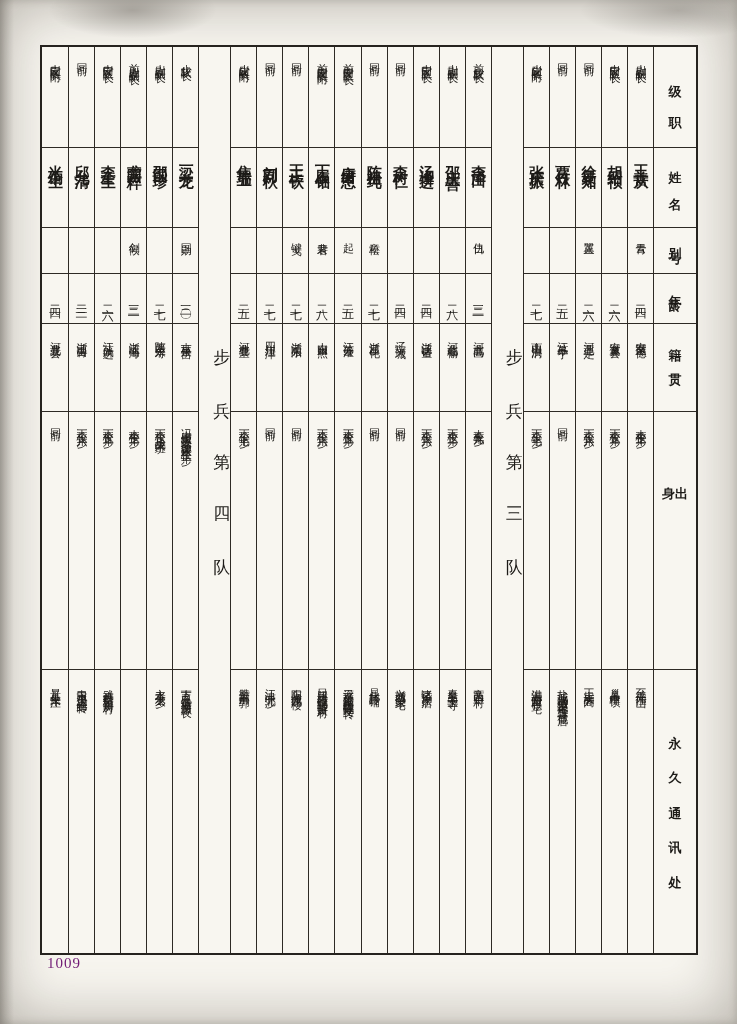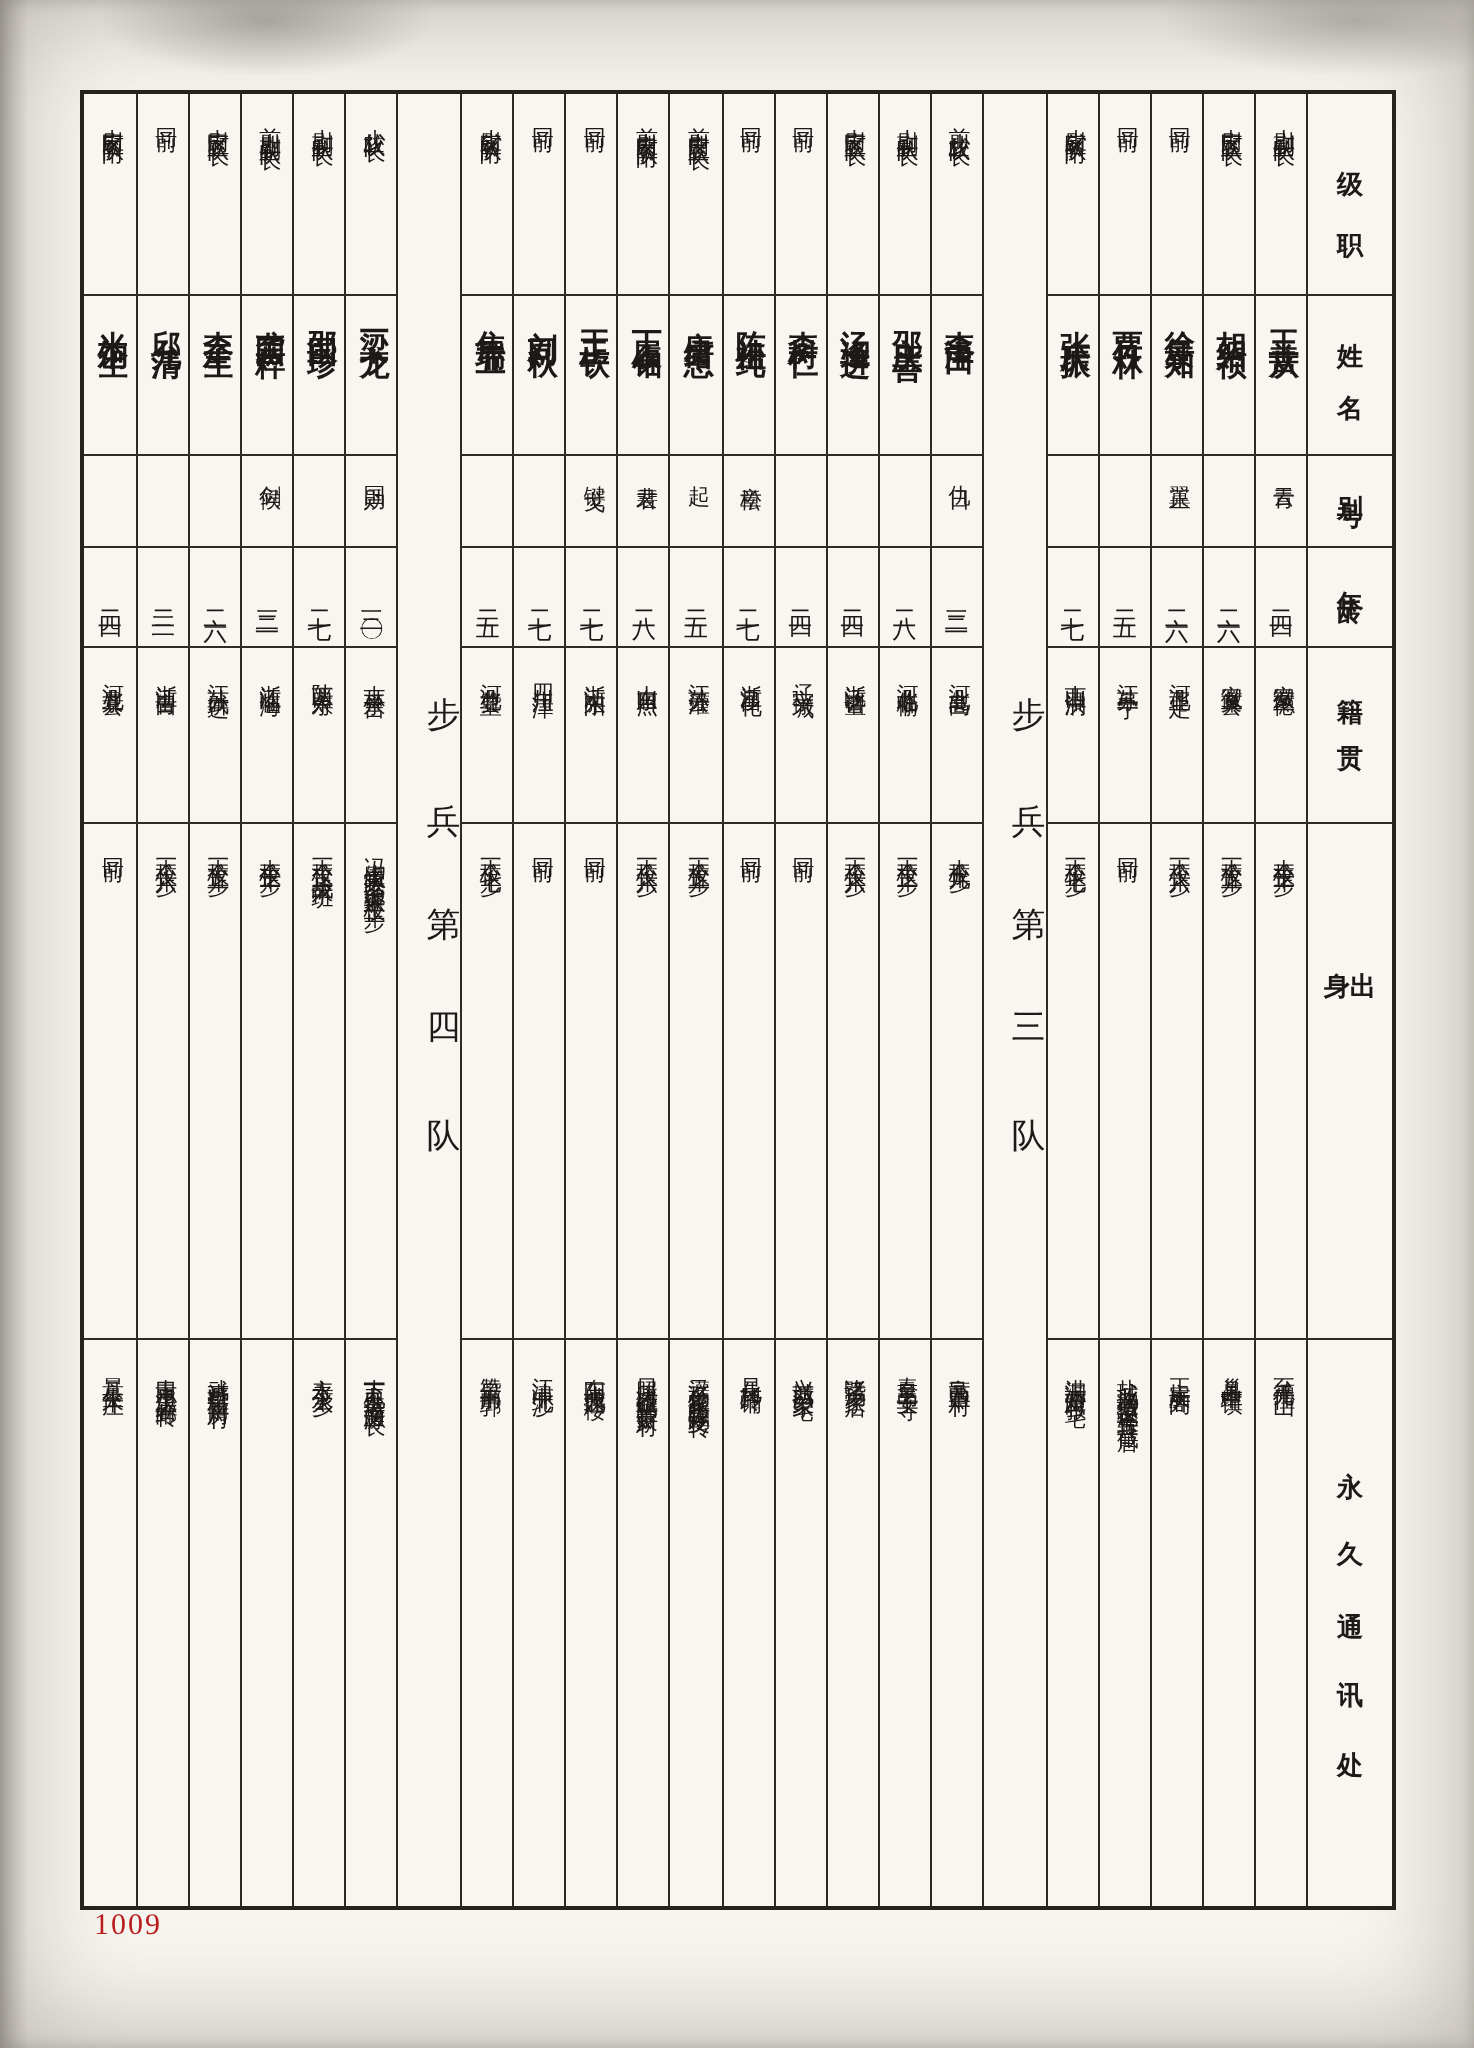--- a/index.html
+++ b/index.html
@@ -66,21 +66,21 @@
   .h-txt{font-size:13px;font-weight:bold;}
   .h-rank{letter-spacing:2.4em;padding-top:28px;}
   .h-name{letter-spacing:2.0em;padding-top:13px;}
   .h-alias{letter-spacing:.35em;padding-top:9px;}
   .h-age{letter-spacing:.25em;padding-top:11px;}
   .h-origin{letter-spacing:1.8em;padding-top:15px;}
   .h-background{letter-spacing:8.5em;padding-top:64px;}
   .h-address{letter-spacing:2.7em;padding-top:55px;}
   .page-number{
     position:absolute;left:47px;top:955px;
-    font-size:15px;letter-spacing:1px;color:#b91c1c;
+    font-size:15px;letter-spacing:1px;color:#701a75;
   }
 </style>
 </head>
 <body>
 
 <div class="page">
 
   <div class="roster" id="roster">
 
     <div class="col header-col">

